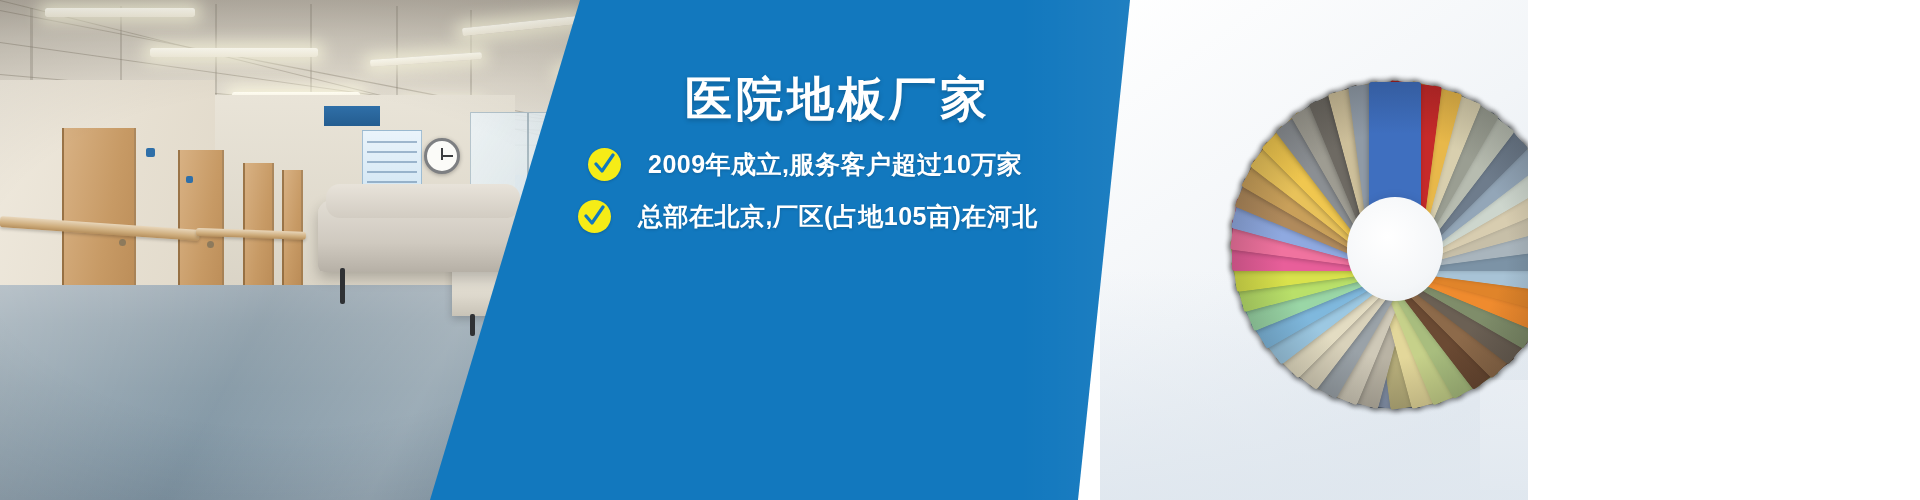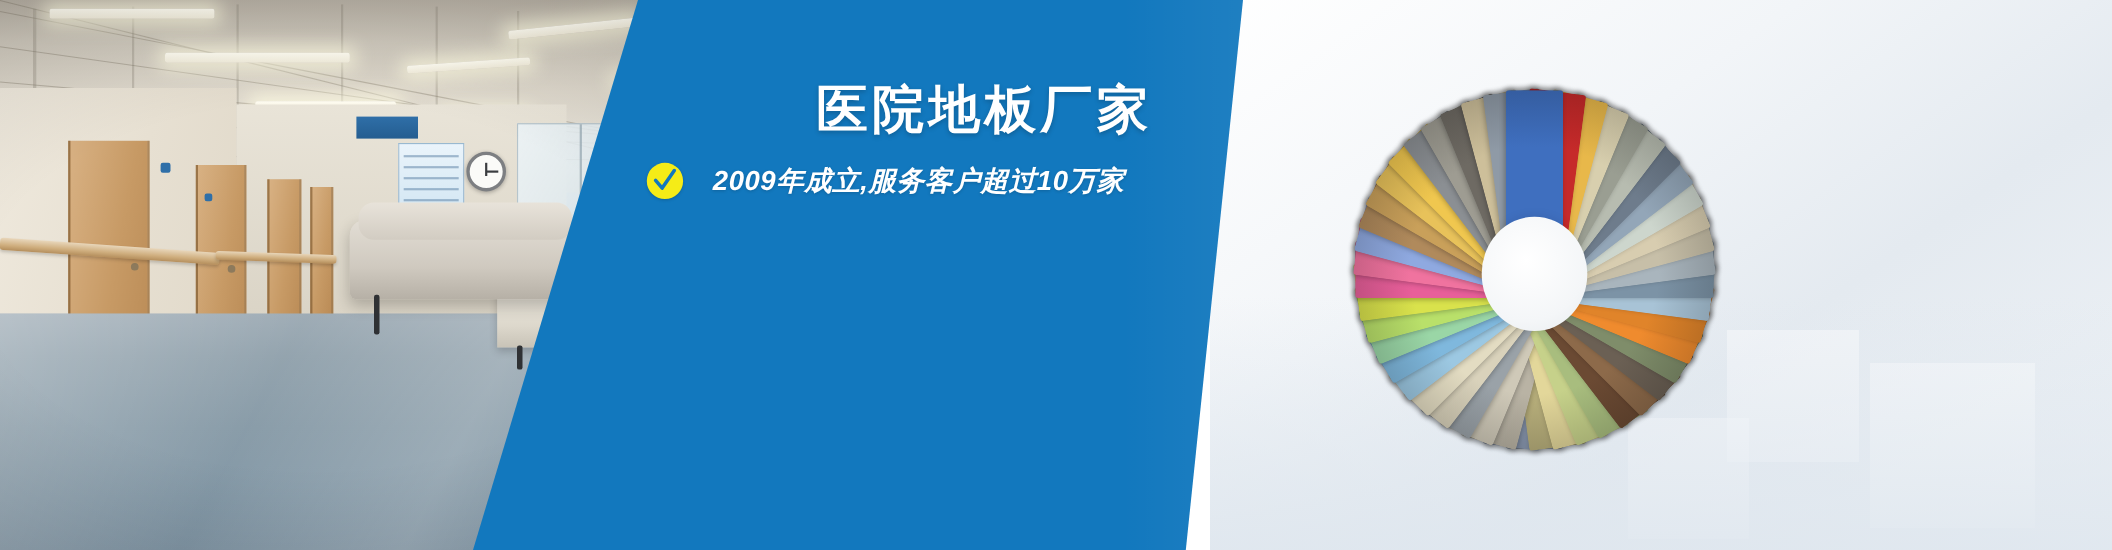--- a/index.html
+++ b/index.html
@@ -1,21 +1,21 @@
 <!DOCTYPE html>
 <html><head>
 <meta charset="utf-8">
 <style>
   html,body{margin:0;padding:0;}
   body{
     width:1920px;height:500px;overflow:hidden;
     font-family:"Liberation Sans","DejaVu Sans",sans-serif;
     background:#ffffff;
   }
-  .banner{position:relative;width:1920px;height:500px;overflow:hidden;text-align:center;}
+  .banner{position:relative;width:1528px;height:500px;overflow:hidden;}
 
   
   .photo{position:absolute;left:0;top:0;width:760px;height:500px;overflow:hidden;
          background:#c9cfd4;}
   .ph-ceiling{position:absolute;left:0;top:0;width:760px;height:175px;
       background:
         linear-gradient(to bottom,#b9b2a6 0%,#cfc9bd 22%,#ded8cc 48%,#e6e2d8 78%,#d8d4ca 100%);}
   
   .ph-ceiling .gl{position:absolute;background:rgba(120,112,98,.38);height:1px;
       transform-origin:left center;}
@@ -68,21 +68,21 @@
       background:#1278be;
       clip-path:polygon(150px 0, 700px 0, 648px 500px, 0 500px);}
   .bluepanel .hl{position:absolute;right:0;top:0;width:110px;height:500px;
       background:linear-gradient(to right,rgba(255,255,255,0),rgba(255,255,255,.055));}
   .panel-content{position:absolute;left:430px;top:0;width:700px;height:500px;}
 
   .title{position:absolute;left:255px;top:68px;width:420px;
       color:#ffffff;font-size:47px;font-weight:bold;letter-spacing:4px;
       text-shadow:0 2px 5px rgba(0,0,0,.22);white-space:nowrap;}
 
-  .bullets{position:absolute;left:0;top:138px;width:700px;font-style:italic;}
+  .bullets{position:absolute;left:0;top:138px;width:700px;}
   .bullet{position:relative;height:52px;display:flex;align-items:center;}
   .bullet.b1{padding-left:158px;}
   .bullet.b2{padding-left:148px;}
   .bullet.b3{padding-left:138px;}
   .bullet.b4{padding-left:128px;}
   .check{width:33px;height:33px;border-radius:50%;background:#f5ec17;
       flex:0 0 33px;position:relative;box-shadow:0 1px 3px rgba(0,0,0,.18);}
   .check svg{position:absolute;left:5px;top:5px;}
   .btext{margin-left:27px;color:#ffffff;font-size:25px;font-weight:bold;
       letter-spacing:.5px;white-space:nowrap;text-shadow:0 1px 3px rgba(0,0,0,.18);}
@@ -263,19 +263,27 @@
 
       <div class="bullet b1">
         <span class="check">
           <svg width="23" height="23" viewBox="0 0 23 23">
             <path d="M3 11 L9 18 L20 2" stroke="#1278be" stroke-width="3.2" fill="none" stroke-linecap="round" stroke-linejoin="round"></path>
           </svg>
         </span>
         <span class="btext">2009年成立,服务客户超过10万家</span>
       </div>
 
+      <div class="bullet b2">
+        <span class="check">
+          <svg width="23" height="23" viewBox="0 0 23 23">
+            <path d="M3 11 L9 18 L20 2" stroke="#1278be" stroke-width="3.2" fill="none" stroke-linecap="round" stroke-linejoin="round"></path>
+          </svg>
+        </span>
+        <span class="btext">总部在北京,厂区(占地105亩)在河北</span>
+      </div>
 
 
 
     </div>
   </div>
 
 </div>
 
 </body></html>

